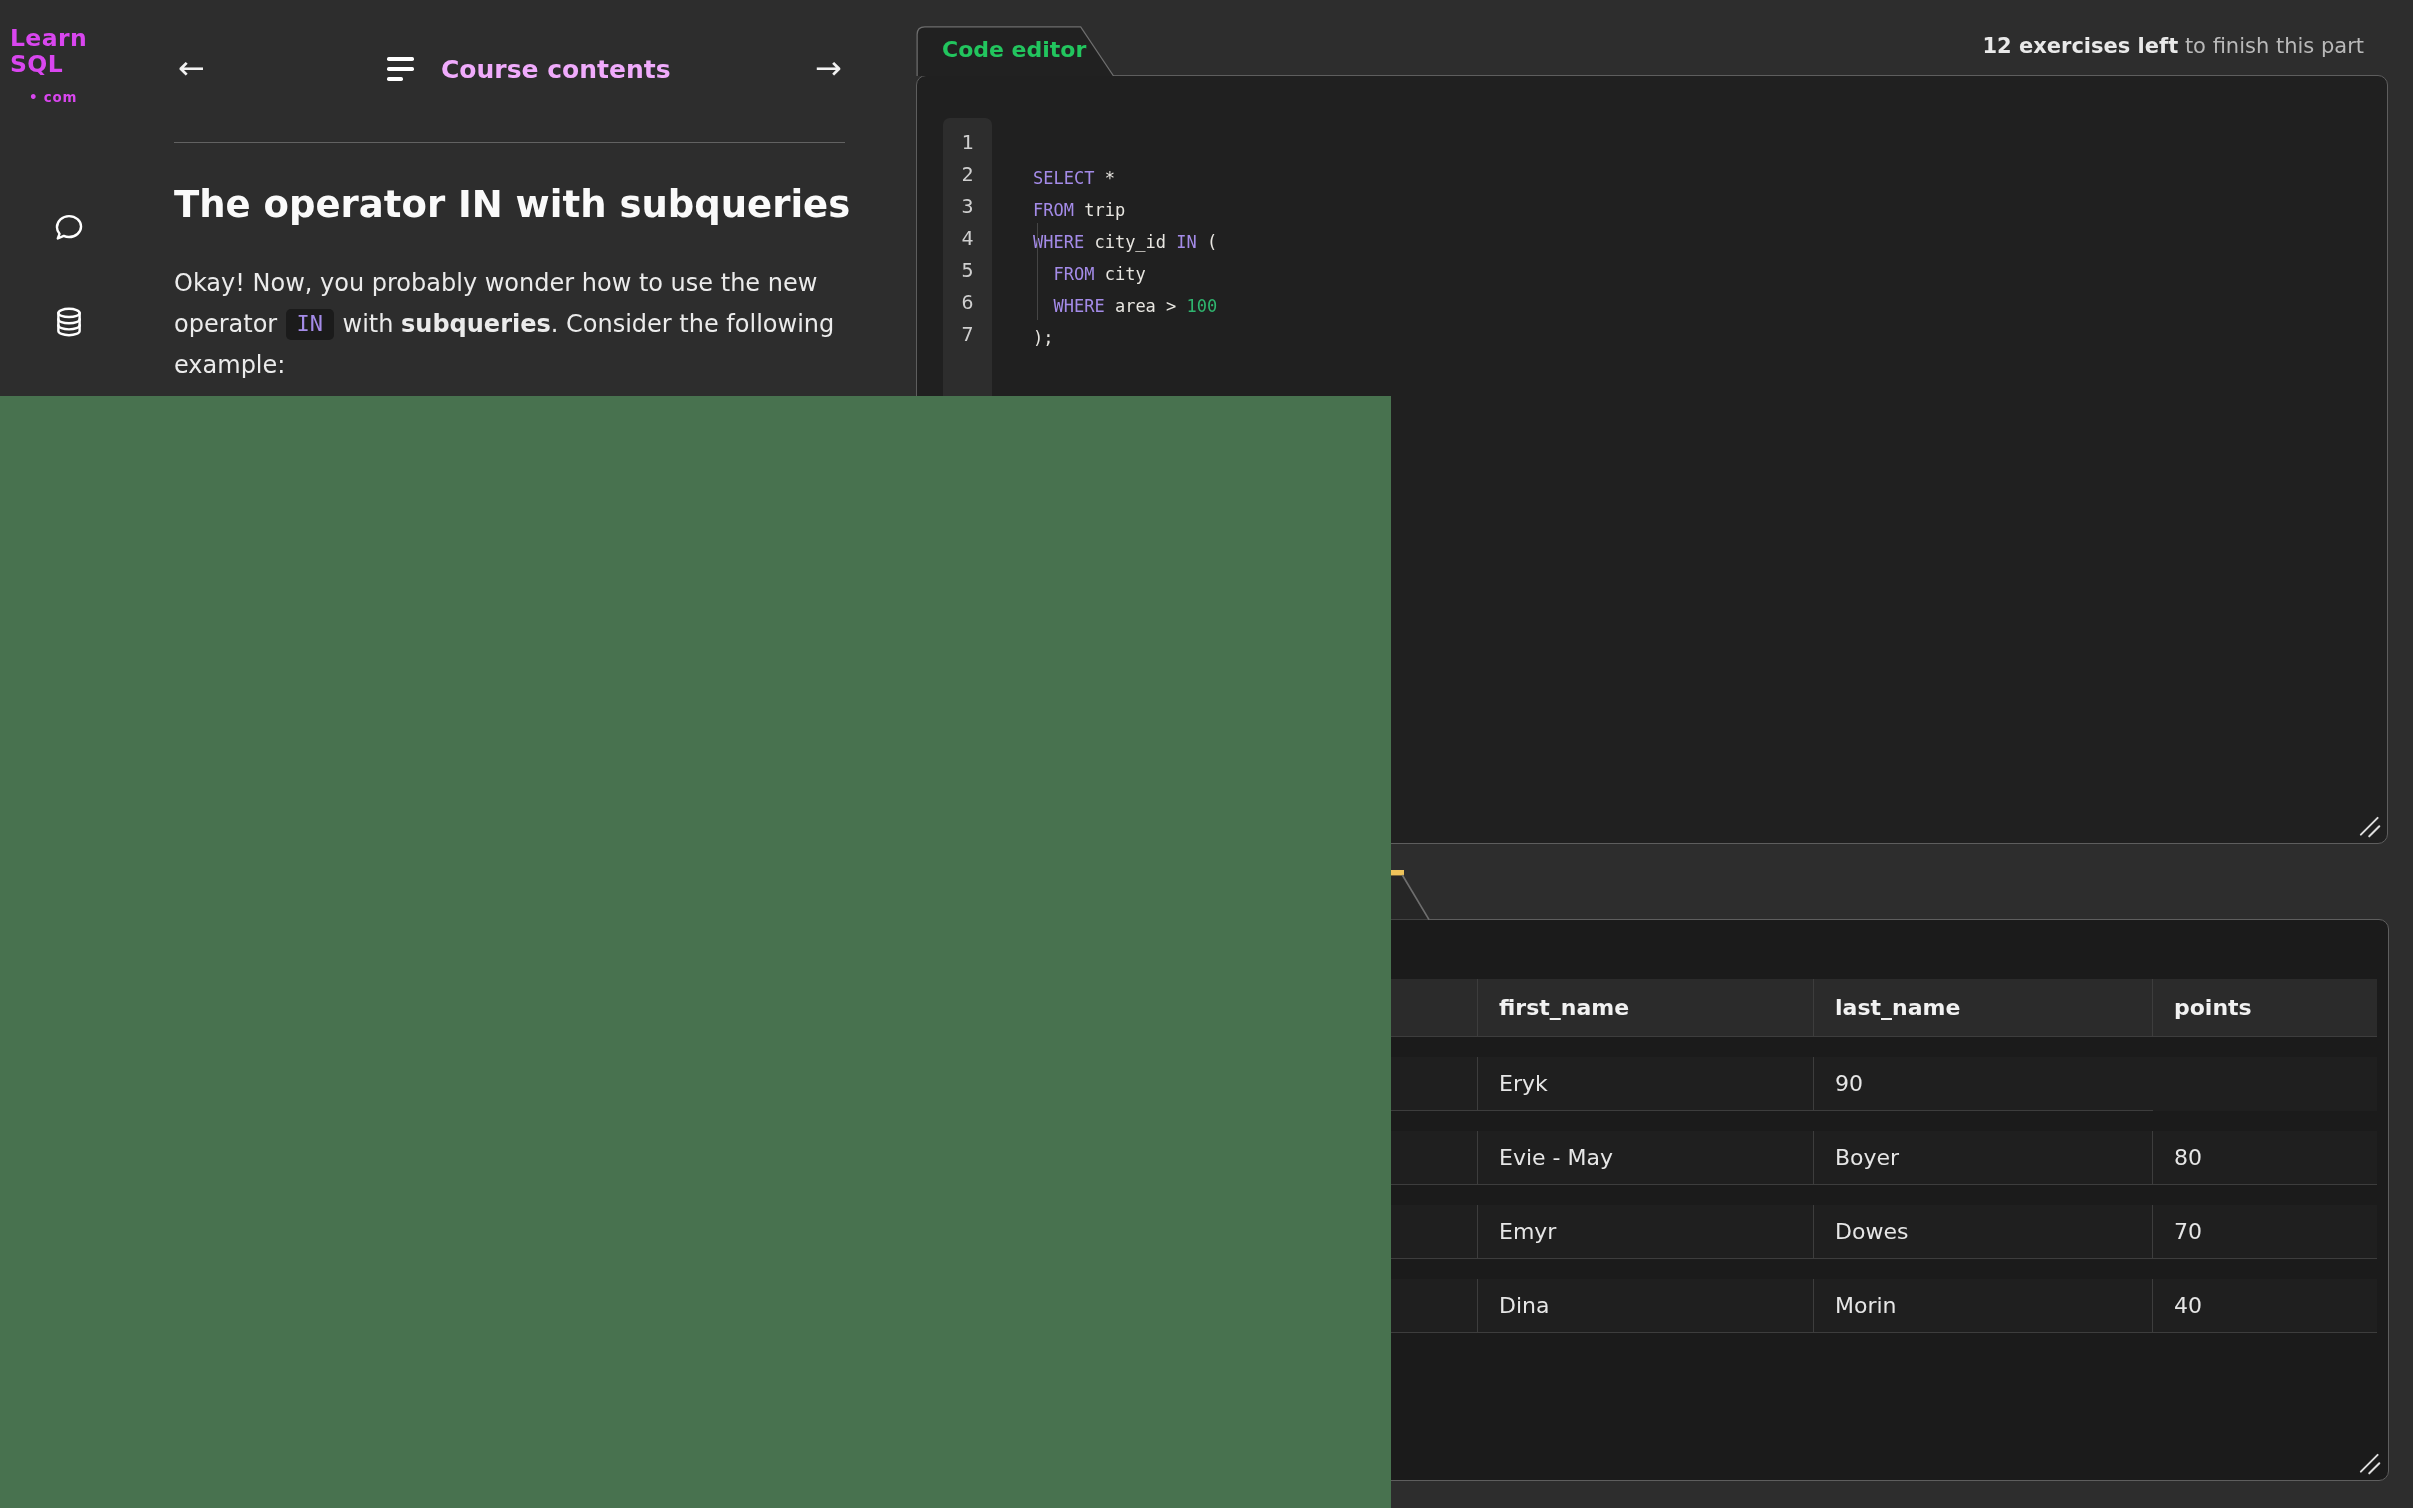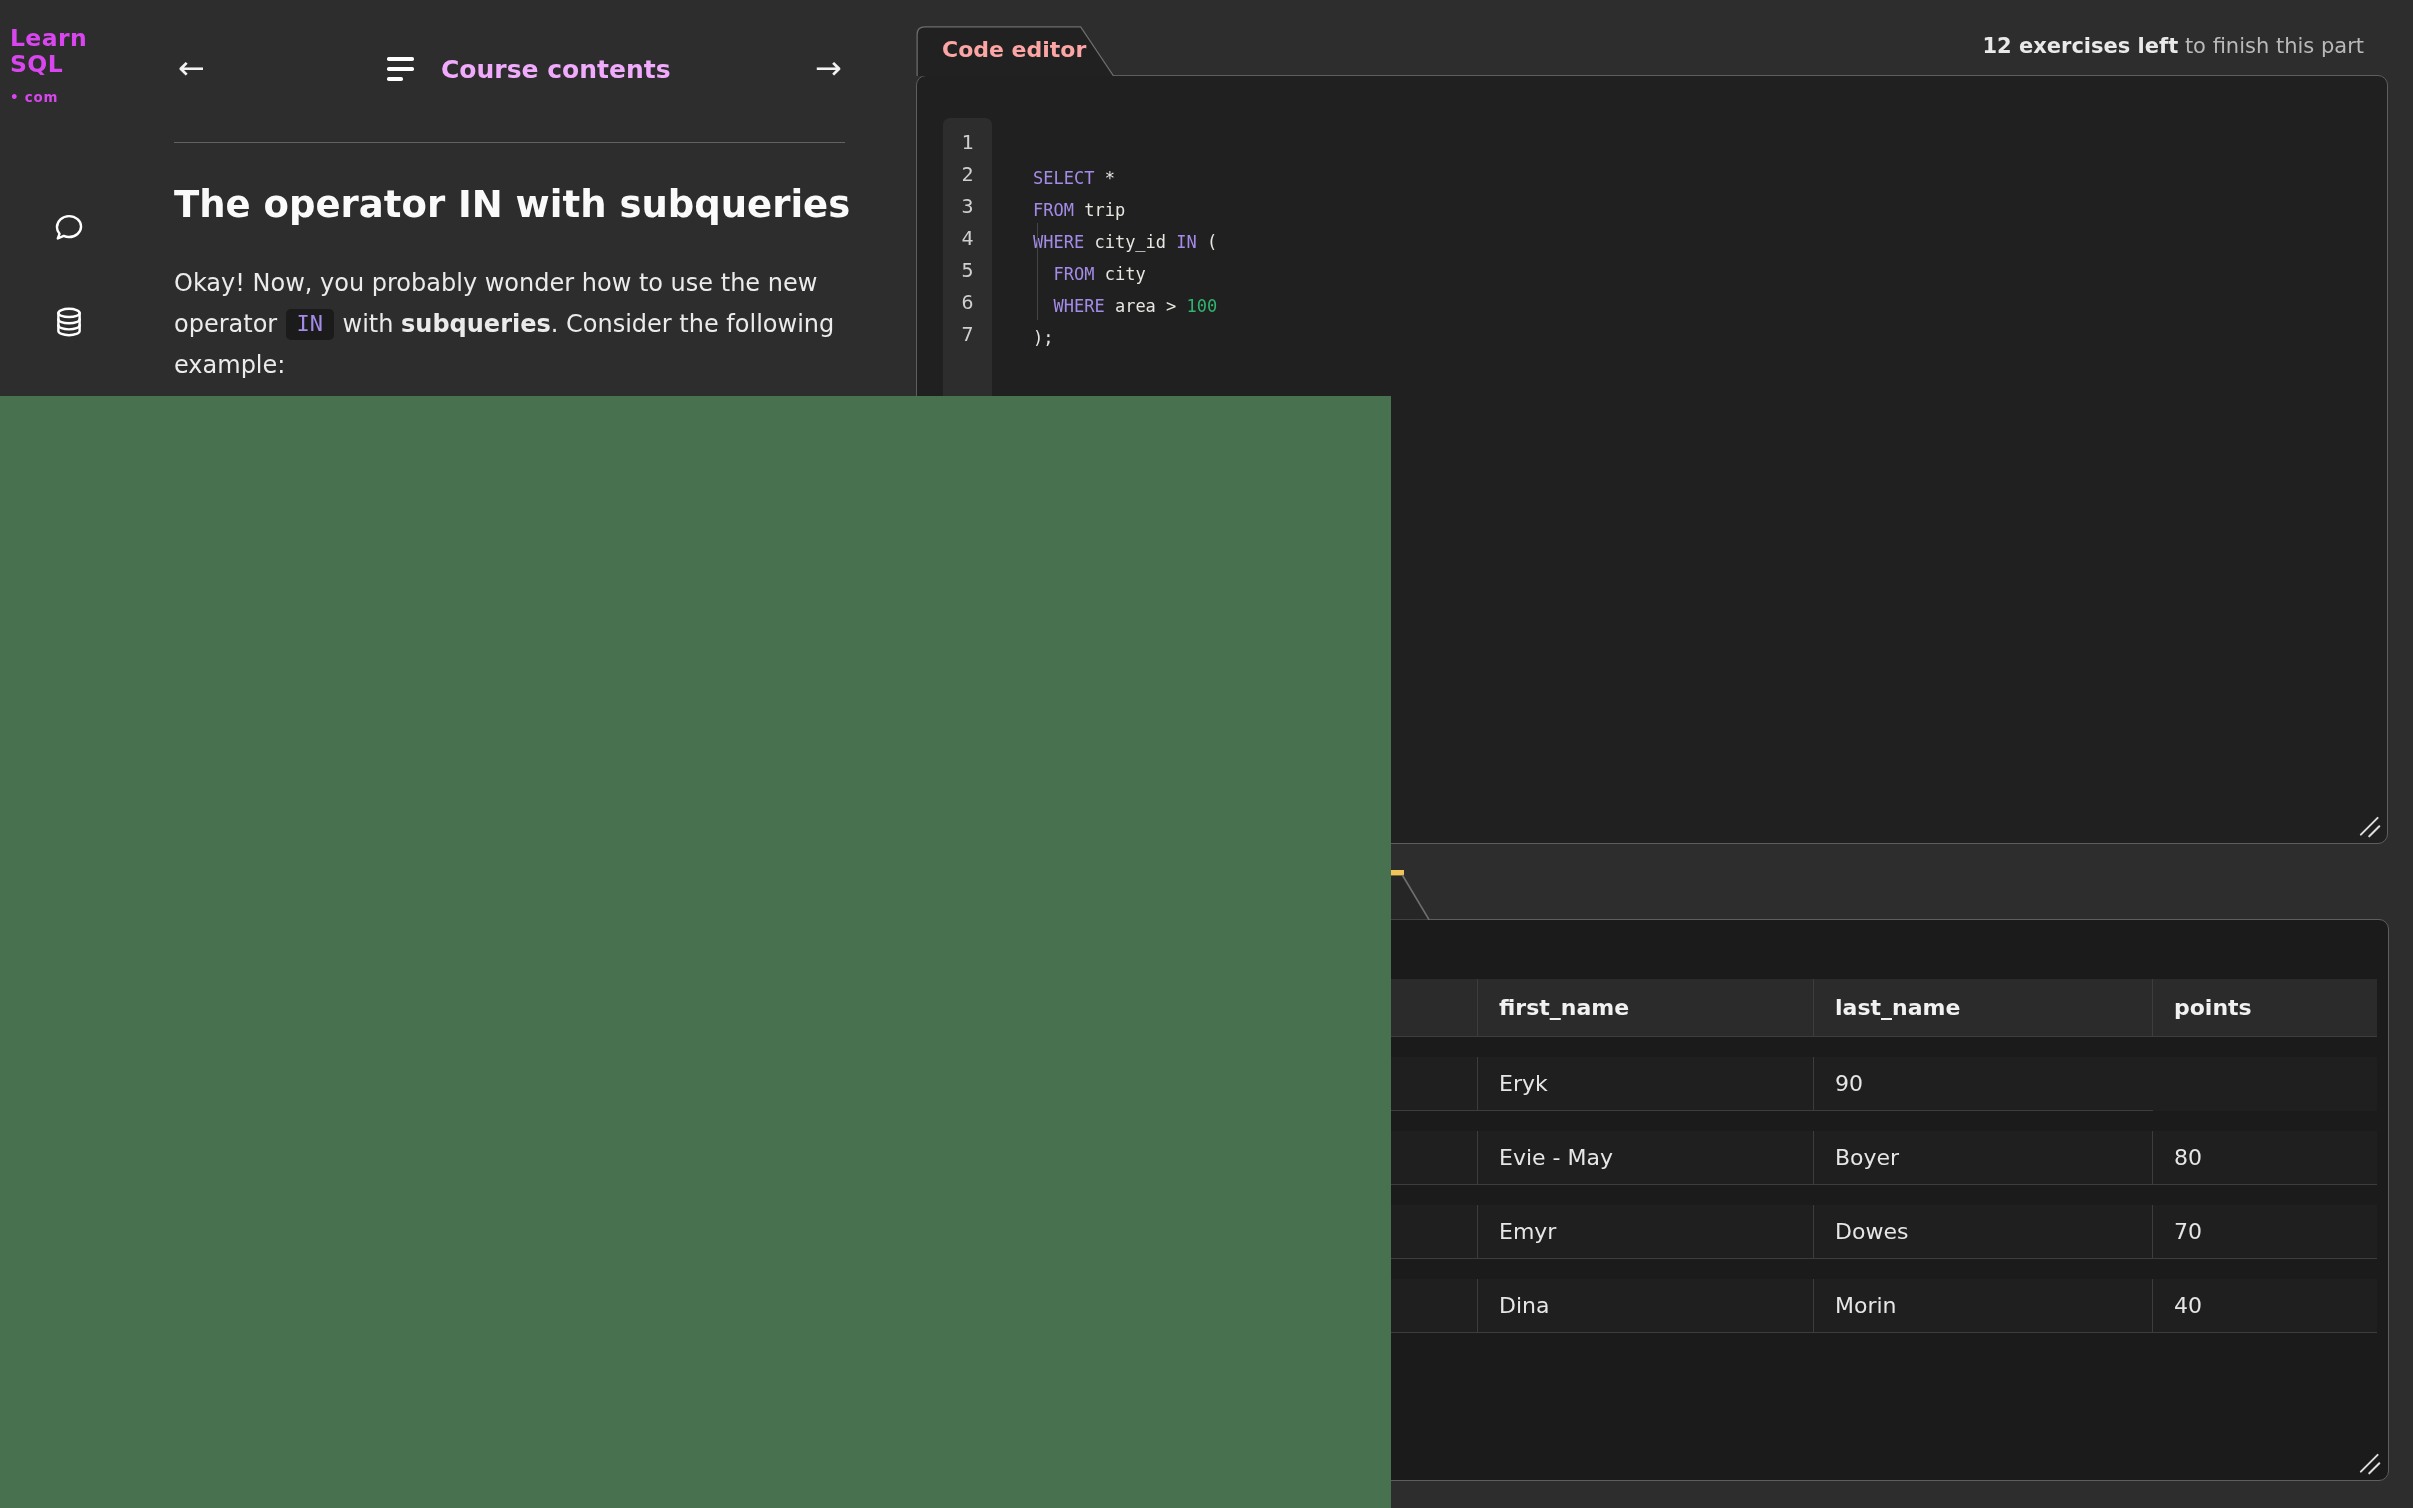--- a/index.html
+++ b/index.html
@@ -7,21 +7,21 @@
     width:2413px;height:1508px;position:relative;overflow:hidden;
     background:#2d2d2d;
     font-family:"DejaVu Sans","Liberation Sans",sans-serif;
     color:#e8e8e8;
     -webkit-font-smoothing:antialiased;
   }
   .abs{position:absolute;}
 
   
   .logo{left:10px;top:25px;line-height:26px;font-weight:800;font-size:23.5px;color:#d946ef;letter-spacing:0.4px;cursor:pointer;}
-  .logo .dotcom{font-size:13.4px;font-weight:700;letter-spacing:0.8px;margin-top:7.5px;}
+  .logo .dotcom{font-size:13.4px;font-weight:700;letter-spacing:0.8px;margin-top:7.5px;margin-left:19px;}
   .rail-btn{width:37px;height:37px;display:flex;align-items:center;justify-content:center;cursor:pointer;}
 
   
   .nav-arrow{width:37px;height:37px;display:flex;align-items:center;justify-content:center;
     font-size:32px;color:#f2f2f2;cursor:pointer;line-height:1;}
   .cc-btn{left:387px;top:49px;height:40px;display:flex;align-items:center;gap:27px;cursor:pointer;}
   .burger{width:27px;height:24px;position:relative;}
   .burger i{position:absolute;left:0;height:3.8px;border-radius:1.7px;background:#fff;display:block;}
   .burger i:nth-child(1){top:0;width:27px;}
   .burger i:nth-child(2){top:10px;width:27px;}
@@ -35,21 +35,21 @@
   .lesson-p .pline{height:41px;line-height:41px;white-space:nowrap;}
   .chip{
     display:inline-block;font-family:"DejaVu Sans Mono","Liberation Mono",monospace;
     font-size:22px;color:var(--kw);background:#1b1b1b;border-radius:5px;
     padding:1.7px 11px;margin:0 8.4px;line-height:28.5px;vertical-align:0.8px;
   }
   .b{font-weight:700;}
 
   
   .tab-svg{left:916px;top:26px;}
-  .tab-label{left:942px;top:37px;font-size:22px;font-weight:700;color:#fca5a5;cursor:pointer;}
+  .tab-label{left:942px;top:37px;font-size:22px;font-weight:700;color:#22c55e;cursor:pointer;}
   .code-panel{
     left:916px;top:75px;width:1472px;height:769px;
     background:#202020;border:0.8px solid #5e5e5e;border-radius:10px;box-sizing:border-box;
   }
   .gutter{left:943px;top:118px;width:49px;height:721px;background:#2d2d2d;border-radius:6.7px 6.7px 0 0;}
   .gutter-nums{left:943px;top:126px;width:49px;text-align:center;
     font-family:"DejaVu Sans Mono","Liberation Mono",monospace;font-size:20px;color:#cfcfcf;}
   .gutter-nums .ln{height:32px;line-height:32px;}
   .code-area{left:1033px;top:126px;width:1257px;
     font-family:"DejaVu Sans Mono","Liberation Mono",monospace;font-size:17px;cursor:text;margin-top:36px;}

